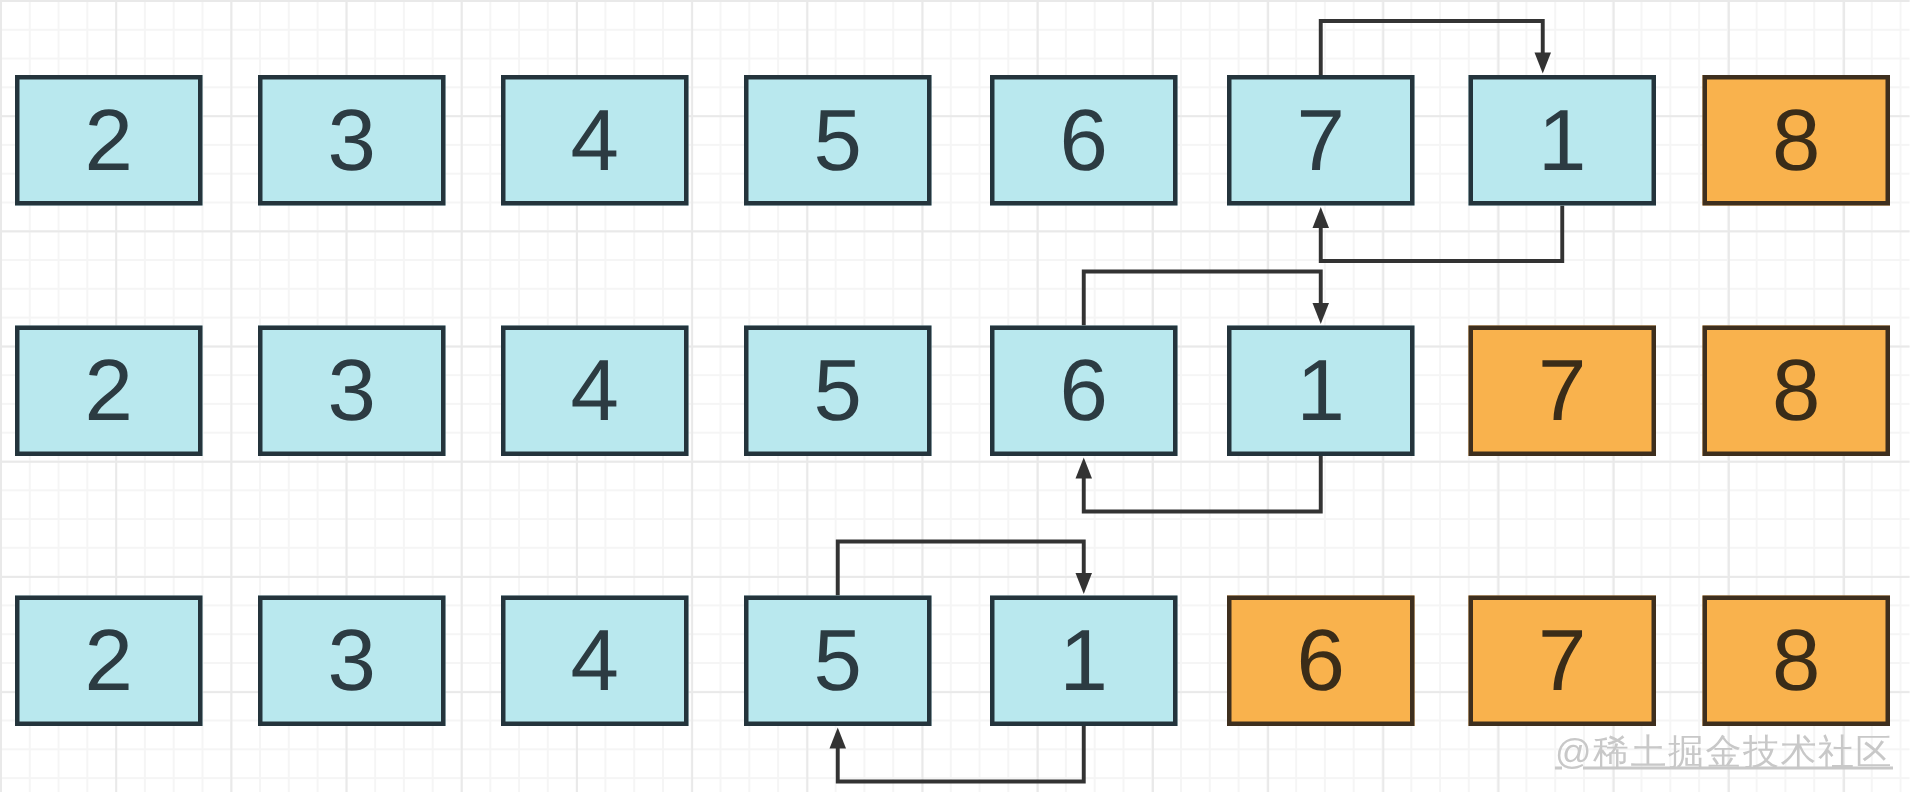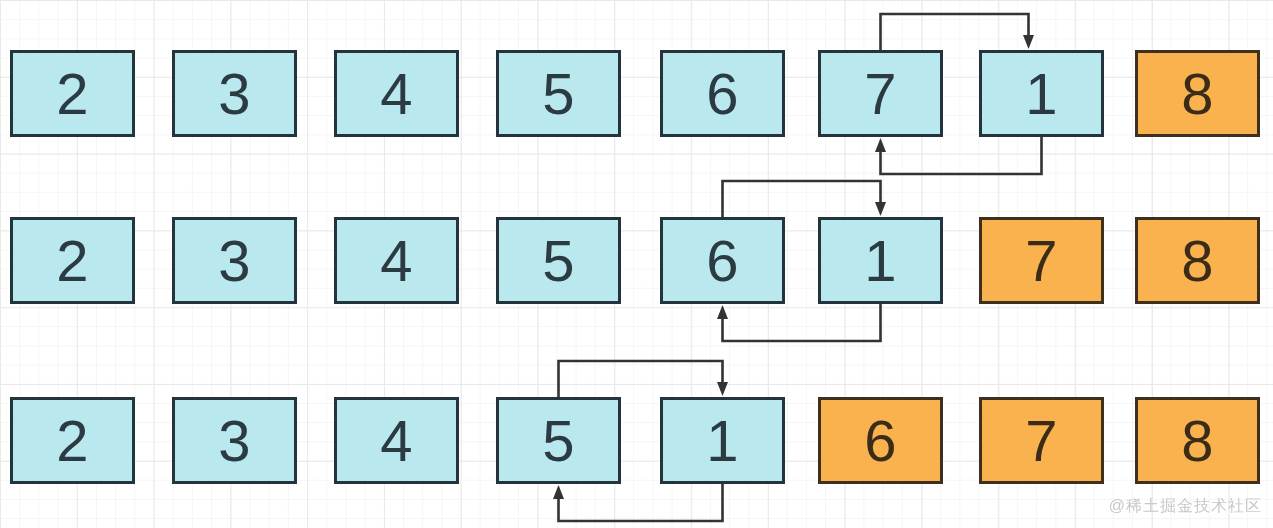--- a/index.html
+++ b/index.html
@@ -62,23 +62,24 @@
     left: 0;
     top: 0;
     width: 1273px;
     height: 528px;
     pointer-events: none;
   }
   .watermark {
     position: absolute;
     right: 11px;
     bottom: 11px;
-    font-size: 16px;
+    font-size: 24px;
     letter-spacing: 1px;
     color: #c8c8c8;
+    text-decoration: underline;
   }
 </style>
 </head>
 <body>
 
 <div class="canvas">
 
   <svg id="arrows" class="arrow-layer" viewBox="0 0 1273 528" xmlns="http://www.w3.org/2000/svg">
       <path d="M 880.5 50 V 14 H 1028.5 V 38" fill="none" stroke="#333333" stroke-width="2.6" stroke-linejoin="miter"></path>
       <polygon points="1028.5,49 1023,35 1034,35" fill="#333333"></polygon>

